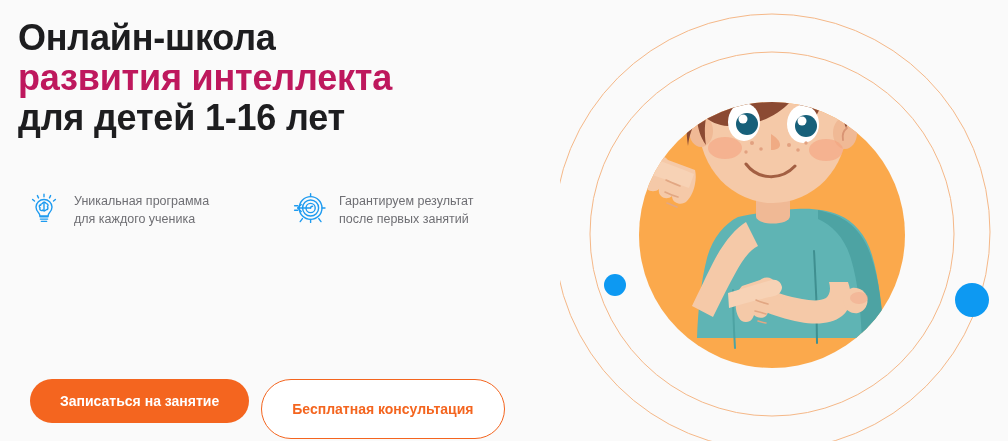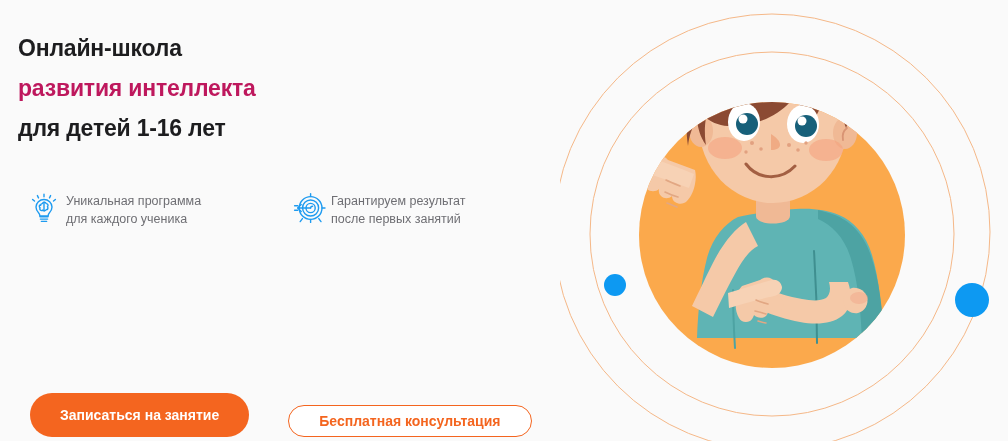--- a/index.html
+++ b/index.html
@@ -27,23 +27,23 @@
     position: absolute;
     left: 18px;
     top: 0;
     width: 540px;
     height: 441px;
   }
 
   .headline {
     position: absolute;
     left: 0;
-    top: 28px;
+    top: 18px;
     margin: 0;
-    font-size: 23px;
+    font-size: 36px;
     line-height: 40px;
     font-weight: bold;
     color: #1d1d1f;
     letter-spacing: -0.2px;
   }
   .headline .line {
     display: block;
     white-space: nowrap;
   }
   .headline .accent {
@@ -56,21 +56,21 @@
     left: 6px;
     top: 186px;
     width: 520px;
     display: grid;
     grid-template-columns: 265px 255px;
     grid-template-rows: 86px 86px;
   }
   .feature {
     display: flex;
     align-items: flex-start;
-    gap: 2px;
+    gap: 10px;
   }
   .feature-icon {
     width: 40px;
     height: 40px;
     flex: 0 0 40px;
     margin-top: 2px;
     display: block;
   }
   .feature-icon svg {
     display: block;
@@ -80,44 +80,44 @@
     line-height: 18px;
     color: #6e6e73;
     padding-top: 6px;
     white-space: pre-line;
   }
 
   
   .cta-row {
     position: absolute;
     left: 12px;
-    top: 393px;
+    top: 379px;
     display: flex;
-    align-items: flex-end;
-    gap: 39px;
+    align-items: flex-start;
+    gap: 12px;
   }
   .btn {
     border: none;
     cursor: pointer;
     font-family: "Liberation Sans", sans-serif;
     font-size: 14px;
     font-weight: bold;
     border-radius: 30px;
     white-space: nowrap;
   }
   .btn-primary {
     background: #f4651f;
     color: #ffffff;
     height: 44px;
     padding: 0 30px;
   }
   .btn-secondary {
     background: #ffffff;
     color: #f4651f;
-    height: 32px;
+    height: 60px;
     padding: 0 30px;
     border: 1.5px solid #f4651f;
   }
 
   
   .illustration {
     position: absolute;
     right: 0;
     top: 0;
     width: 448px;

